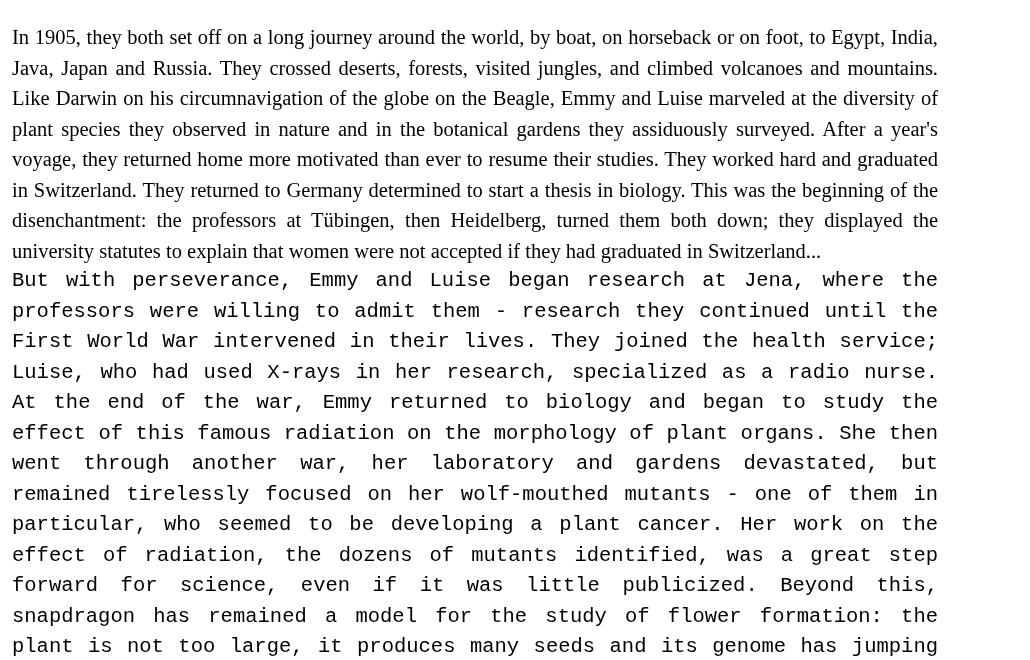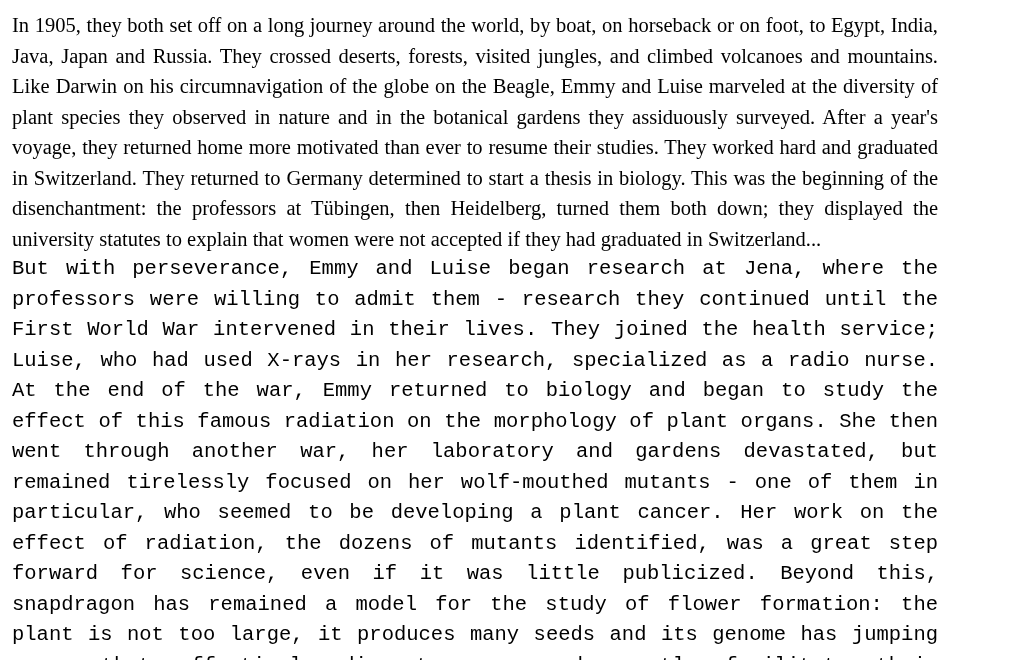--- a/index.html
+++ b/index.html
@@ -11,21 +11,21 @@
     width: 1030px;
     height: 660px;
     overflow: hidden;
     font-family: "Liberation Serif", serif;
     color: #000000;
   }
   .page {
     box-sizing: border-box;
     width: 952px;
     height: 660px;
-    padding: 10px 14px 0 12px;
+    padding: 22px 14px 0 12px;
     background: #ffffff;
   }
   .para {
     font-family: "Liberation Serif", serif;
     font-size: 20.5px;
     line-height: 30.5px;
     text-align: justify;
     text-justify: inter-word;
     color: #000000;
     margin: 0;

